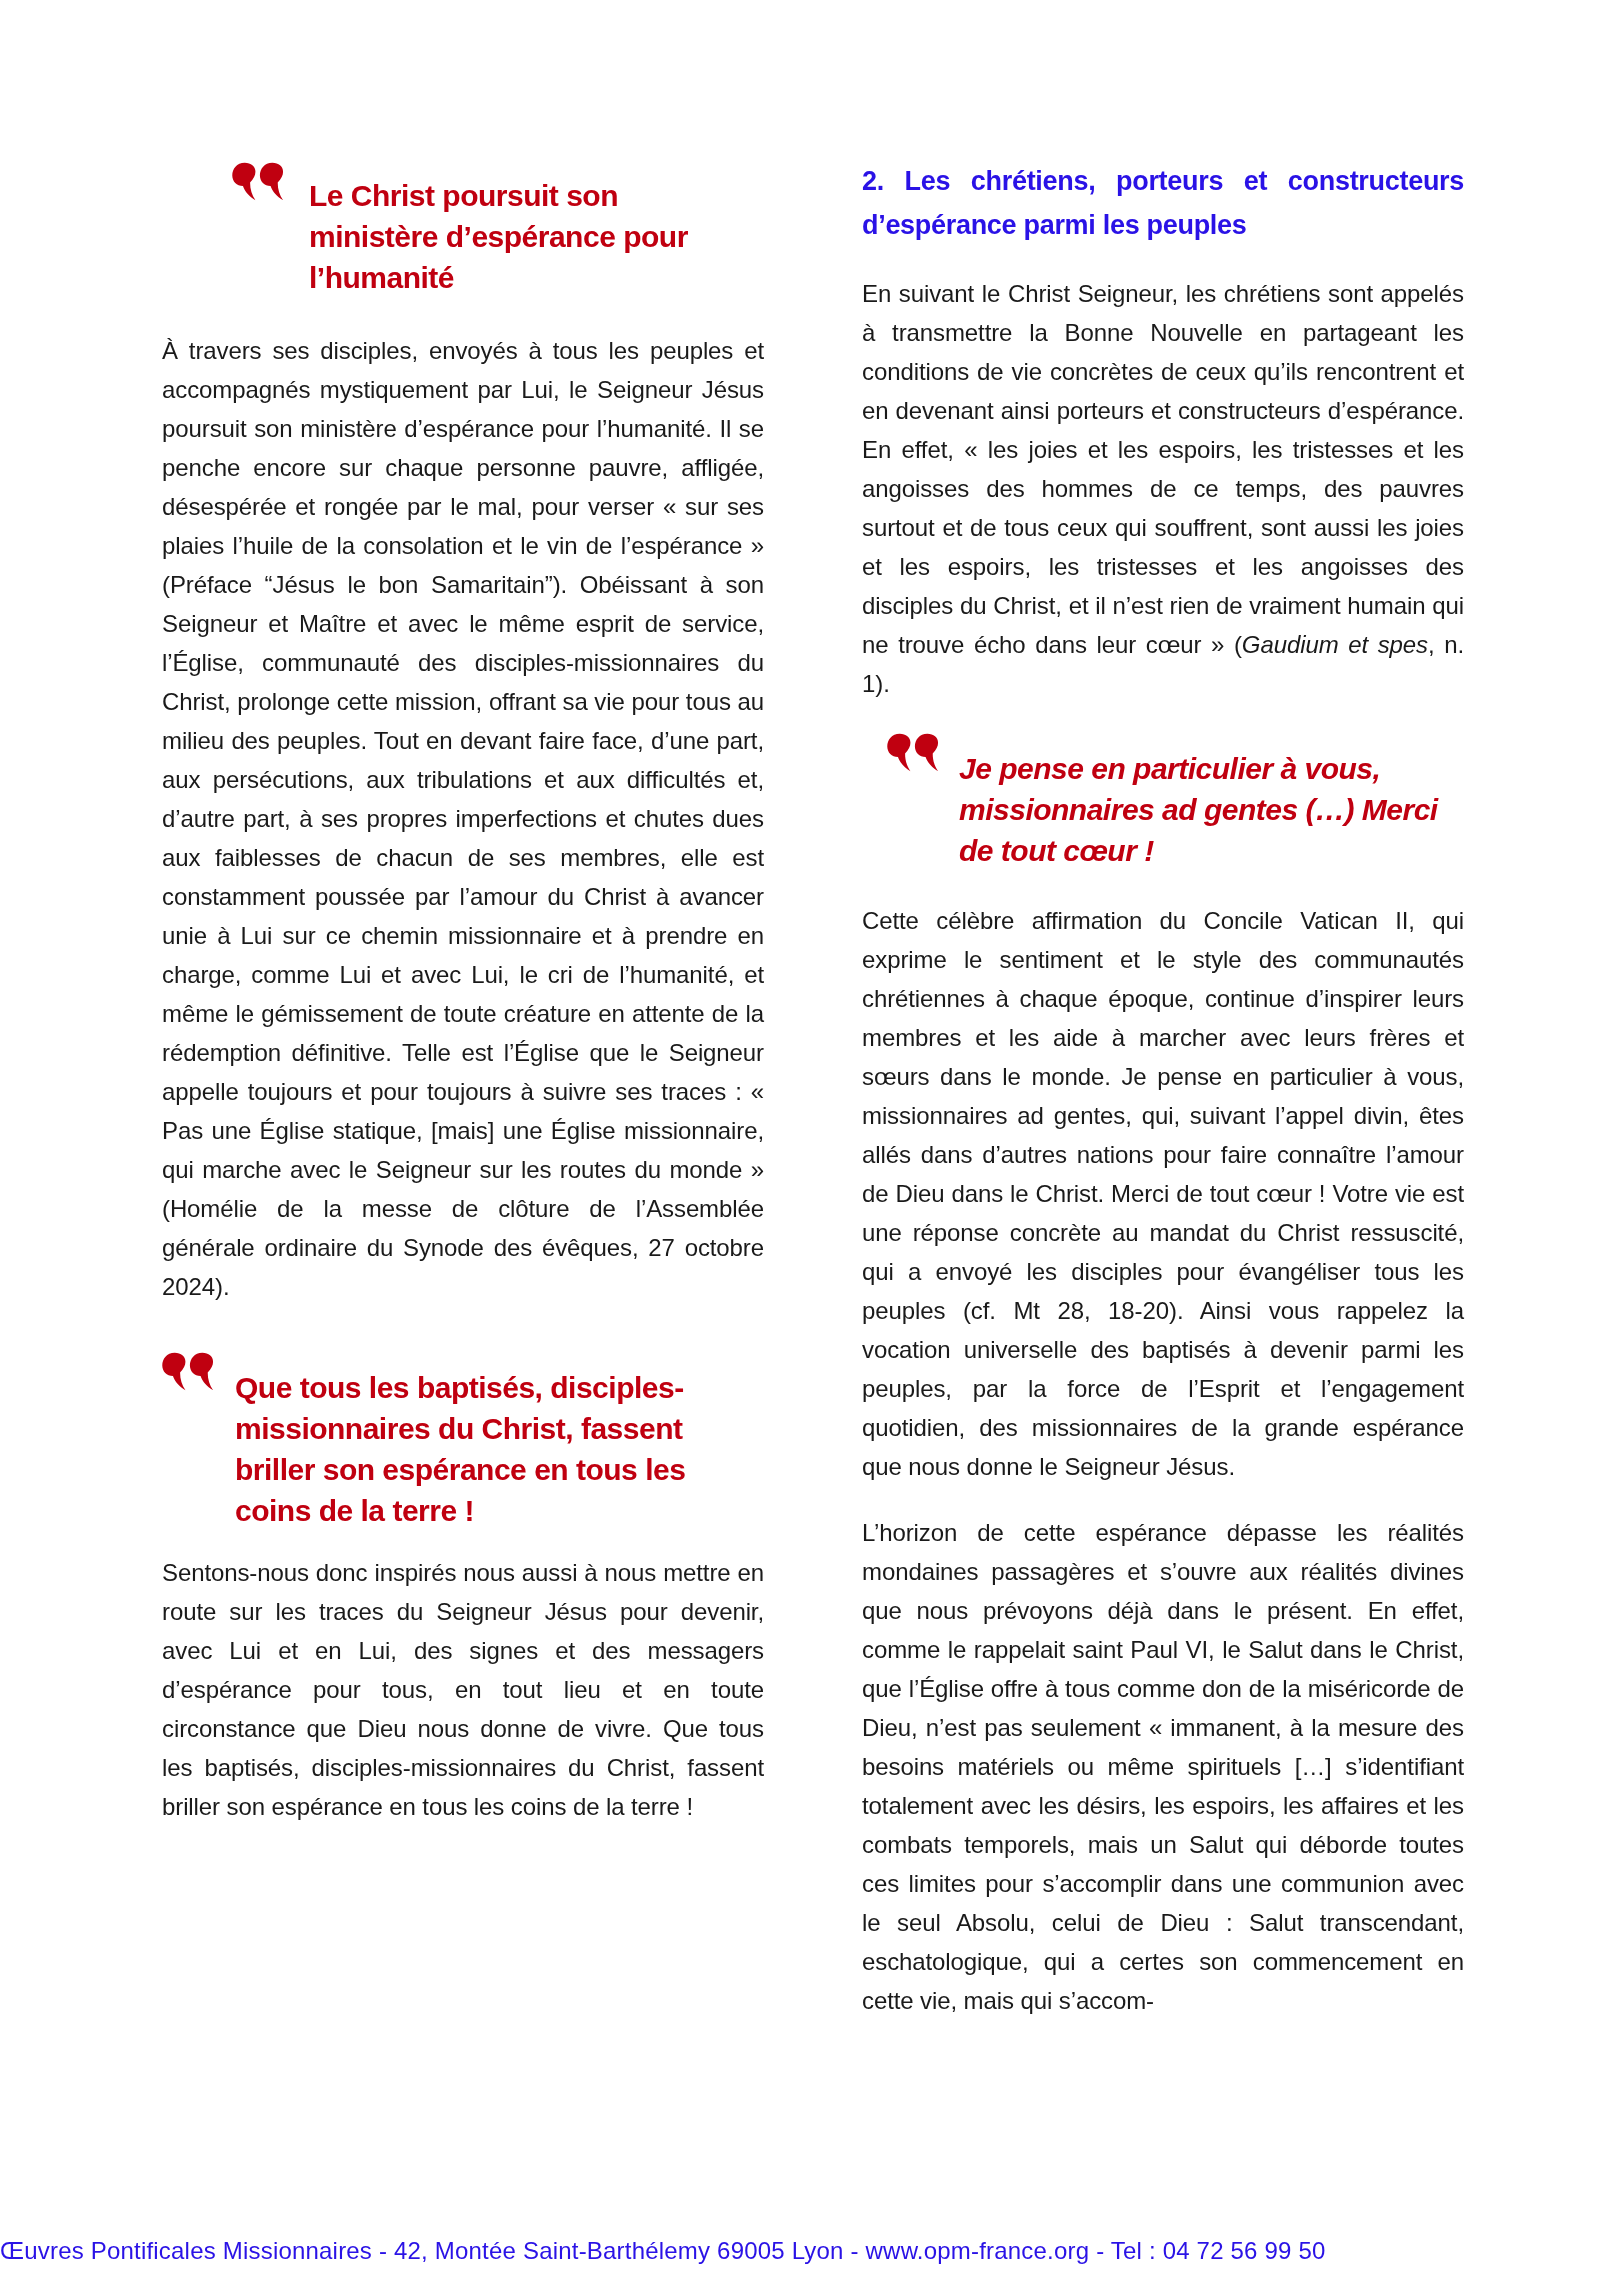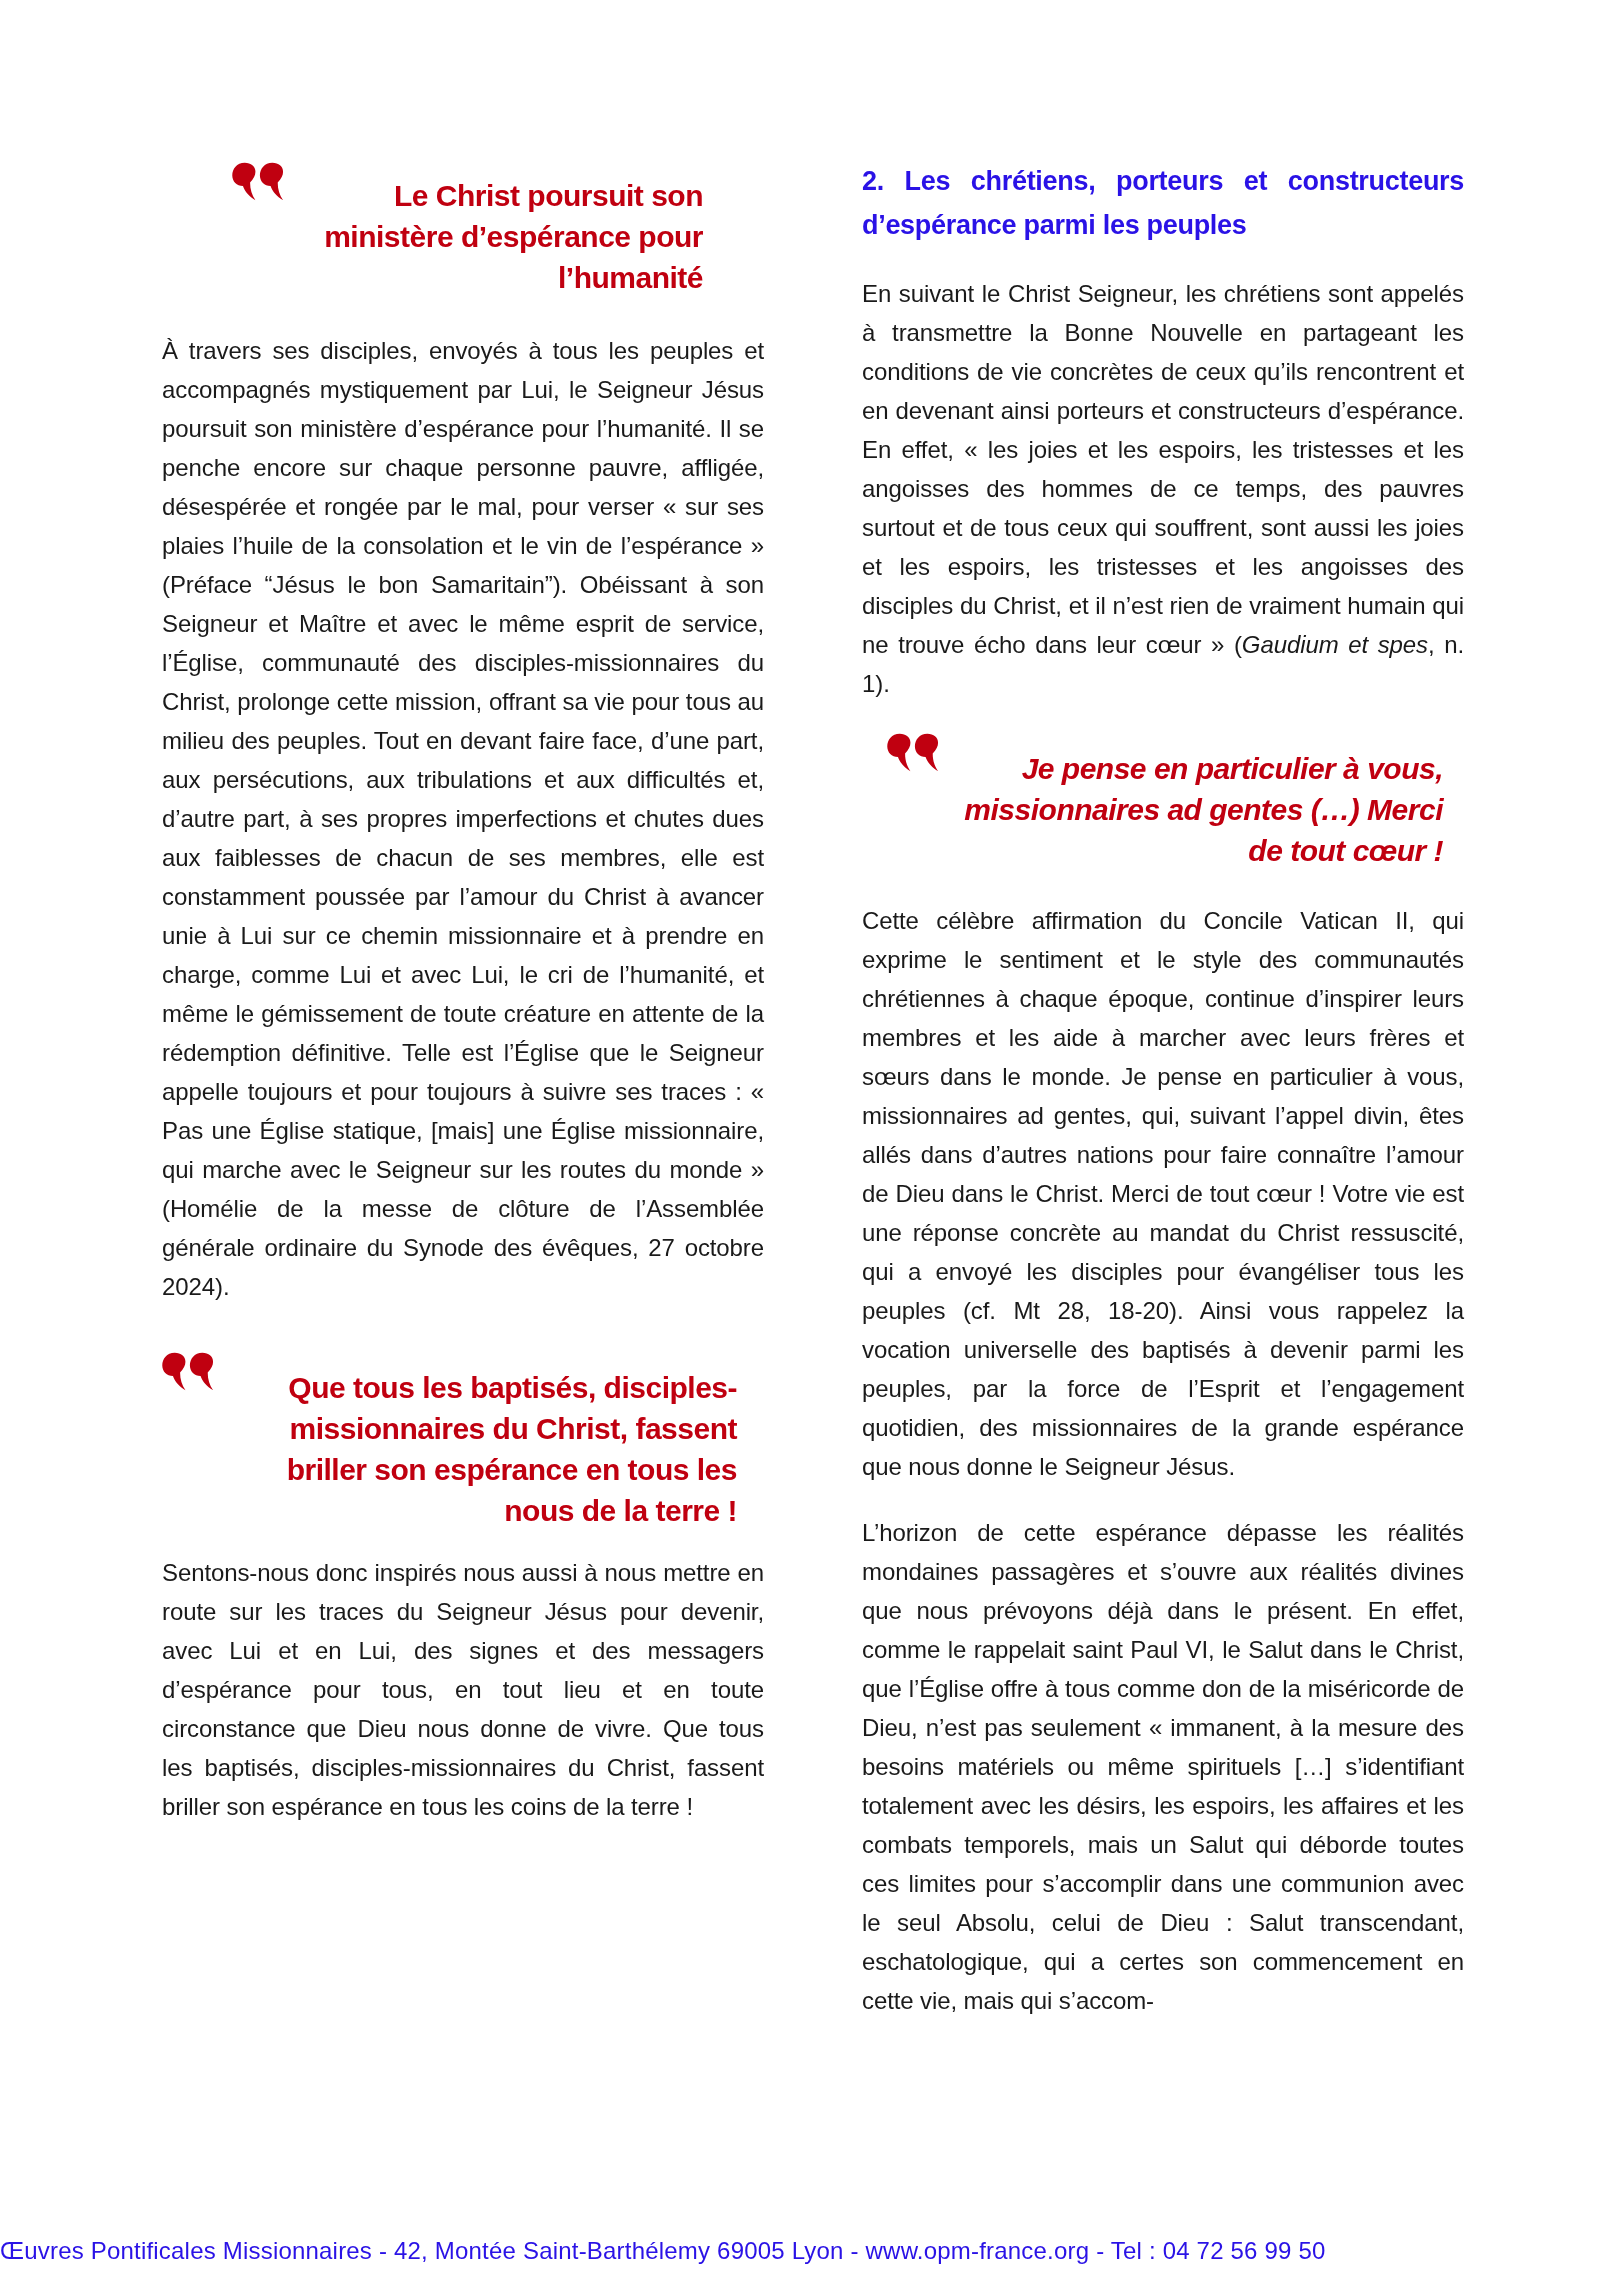--- a/index.html
+++ b/index.html
@@ -31,21 +31,20 @@
       margin: 0;
       font-size: 24px;
       line-height: 39px;
       text-align: justify;
       text-align-last: left;
       letter-spacing: -0.1px;
     }
     .pullquote {
       position: relative;
       margin: 0;
-      text-align: right;
     }
     .pullquote .qmark {
       position: absolute;
       width: 54px;
       height: 41px;
     }
     .pullquote .qtext {
       font-size: 30px;
       line-height: 41px;
       font-weight: bold;
@@ -88,21 +87,21 @@
     <p class="qtext" style="position:absolute; left:147px; top:16px; width:394px;">Le Christ poursuit son ministère d’espérance pour l’humanité</p>
   </div>
 
   <p class="body" style="margin-bottom:41px;">À travers ses disciples, envoyés à tous les peuples et accompagnés mystiquement par Lui, le Seigneur Jésus poursuit son ministère d’espérance pour l’humanité. Il se penche encore sur chaque personne pauvre, affligée, désespérée et rongée par le mal, pour verser « sur ses plaies l’huile de la consolation et le vin de l’espérance » (Préface “Jésus le bon Samaritain”). Obéissant à son Seigneur et Maître et avec le même esprit de service, l’Église, communauté des disciples-missionnaires du Christ, prolonge cette mission, offrant sa vie pour tous au milieu des peuples. Tout en devant faire face, d’une part, aux persécutions, aux tribulations et aux difficultés et, d’autre part, à ses propres imperfections et chutes dues aux faiblesses de chacun de ses membres, elle est constamment poussée par l’amour du Christ à avancer unie à Lui sur ce chemin missionnaire et à prendre en charge, comme Lui et avec Lui, le cri de l’humanité, et même le gémissement de toute créature en attente de la rédemption définitive. Telle est l’Église que le Seigneur appelle toujours et pour toujours à suivre ses traces : « Pas une Église statique, [mais] une Église missionnaire, qui marche avec le Seigneur sur les routes du monde » (Homélie de la messe de clôture de l’Assemblée générale ordinaire du Synode des évêques, 27 octobre 2024).</p>
 
   <div class="pullquote" style="height:176px; margin-bottom:30px;">
     <svg class="qmark" style="left:0px; top:3.6px;" viewBox="0 0 60 46">
       <path d="M14 2 C5 2 0 9 0 16 C0 23 5 28 12 28 C14 34 19 40 26 44 C22 38 20 32 20 24 C24 20 26 16 26 12 C26 6 21 2 14 2 Z" fill="#c00010"></path>
       <path d="M45 2 C36 2 31 9 31 16 C31 23 36 28 43 28 C45 34 50 40 57 44 C53 38 51 32 51 24 C55 20 57 16 57 12 C57 6 52 2 45 2 Z" fill="#c00010"></path>
     </svg>
-    <p class="qtext" style="position:absolute; left:73px; top:19.7px; width:502px;">Que tous les baptisés, disciples-missionnaires du Christ, fassent briller son espérance en tous les nous de la terre !</p>
+    <p class="qtext" style="position:absolute; left:73px; top:19.7px; width:502px;">Que tous les baptisés, disciples-missionnaires du Christ, fassent briller son espérance en tous les coins de la terre !</p>
   </div>
 
   <p class="body">Sentons-nous donc inspirés nous aussi à nous mettre en route sur les traces du Seigneur Jésus pour devenir, avec Lui et en Lui, des signes et des messagers d’espérance pour tous, en tout lieu et en toute circonstance que Dieu nous donne de vivre. Que tous les baptisés, disciples-missionnaires du Christ, fassent briller son espérance en tous les coins de la terre !</p>
 </div>
 
 <div class="col col-right">
   <h2 class="section-heading">2. Les chrétiens, porteurs et constructeurs d’espérance parmi les peuples</h2>
 
   <p class="body" style="margin-bottom:27px;"><span>En suivant le Christ Seigneur, les chrétiens sont appelés à transmettre la Bonne Nouvelle en partageant les conditions de vie concrètes de ceux qu’ils rencontrent et en devenant ainsi porteurs  et constructeurs d’espérance. En effet, « les joies et les espoirs, les tristesses et les angoisses des hommes de ce temps, des pauvres surtout et de tous ceux qui souffrent, sont aussi les joies et les espoirs, les tristesses et les angoisses des disciples du Christ, et il n’est rien de vraiment humain qui ne trouve écho dans leur cœur » (</span><em>Gaudium et spes</em><span>, n. 1).</span></p>
 

